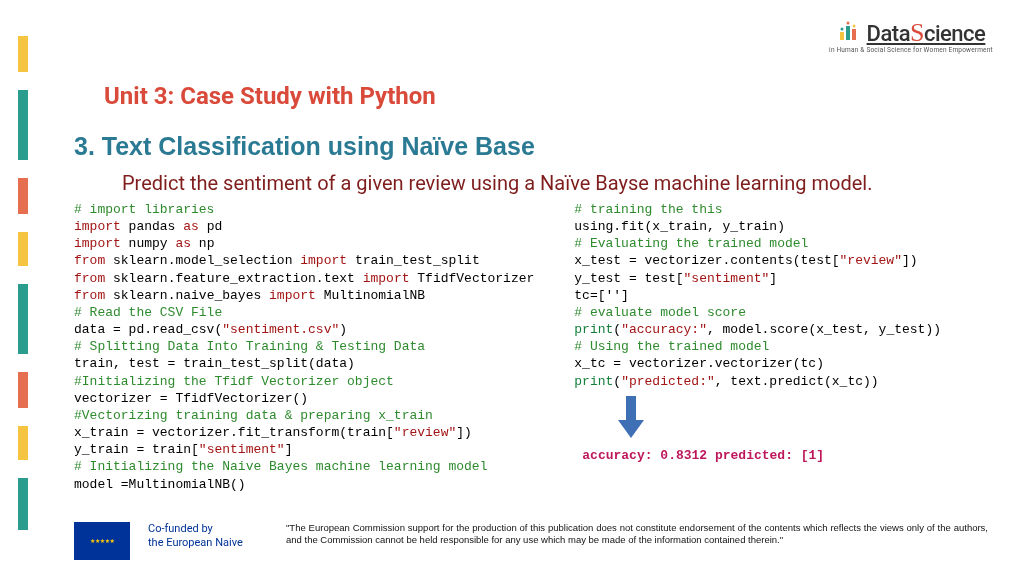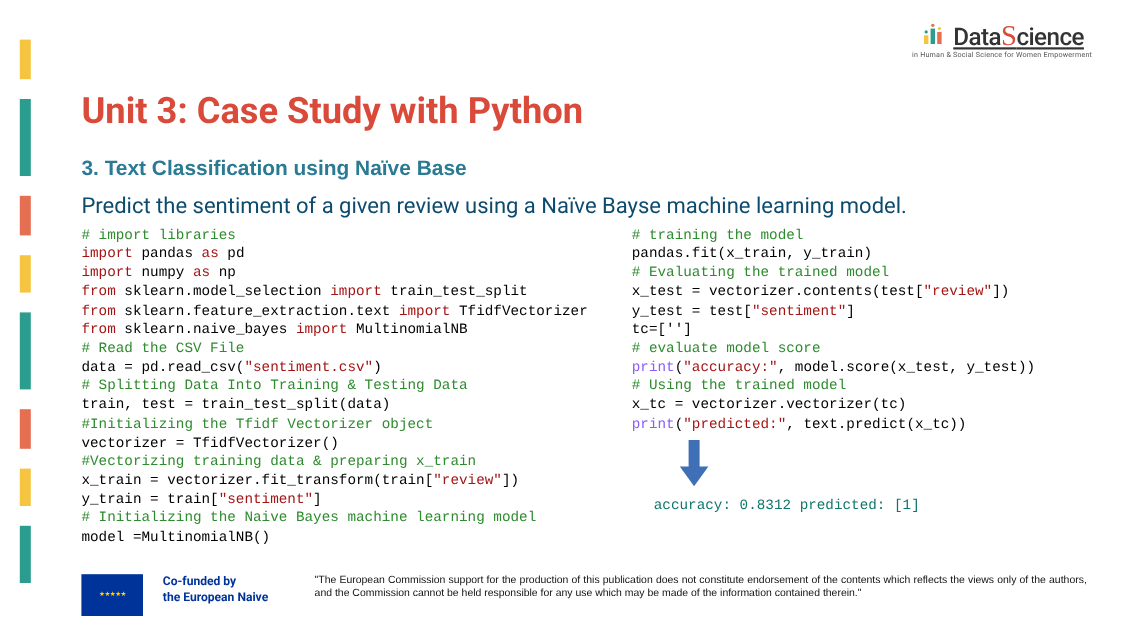--- a/index.html
+++ b/index.html
@@ -49,66 +49,69 @@
   }
 
   .content {
     position: absolute;
     left: 74px;
     top: 82px;
     right: 36px;
   }
   .unit-title {
     color: #d94a3a;
-    font-size: 33px;
+    font-size: 24px;
     font-weight: 700;
     margin-bottom: 22px;
+    margin-left: 30px;
   }
   .section-title {
     color: #2a7a94;
-    font-size: 19px;
+    font-size: 25px;
     font-weight: 700;
     margin-bottom: 10px;
     font-family: "Segoe UI", sans-serif;
   }
   .description {
-    color: #0c4a6e;
+    color: #7f1d1d;
     font-size: 20px;
     font-weight: 400;
     margin-bottom: 6px;
+    margin-left: 48px;
   }
 
   .code-cols {
     display: flex;
     gap: 40px;
     margin-top: 2px;
   }
   .code-col {
     flex: 1;
   }
   pre.code {
     font-family: Liberation Mono, monospace;
     font-size: 13px;
     line-height: 1.32;
     white-space: pre;
     color: #000;
   }
   .tok-comment { color: #2e8b2e; }
   .tok-kw      { color: #a31515; }
-  .tok-kw2     { color: #8b5cf6; }
+  .tok-kw2     { color: #15803d; }
   .tok-str     { color: #a31515; }
 
   .arrow {
     margin: 6px 0 6px 40px;
   }
   .output {
     font-family: "Courier New", Courier, monospace;
     font-size: 13px;
-    color: #0f766e;
-    margin-left: 20px;
+    color: #be185d;
+    margin-left: 8px;
+    font-weight: bold;
   }
 
   .footer {
     position: absolute;
     left: 74px;
     right: 36px;
     bottom: 16px;
     display: flex;
     align-items: flex-start;
     gap: 18px;
@@ -129,21 +132,21 @@
     left: 50%;
     transform: translate(-50%, -50%);
     letter-spacing: -1px;
     width: 28px;
     text-align: center;
     line-height: 1;
   }
   .cofunded {
     color: #003399;
     font-size: 11px;
-    font-weight: 700;
+    font-weight: 400;
     line-height: 1.3;
     flex-shrink: 0;
     width: 120px;
   }
   .disclaimer {
     font-size: 9.5px;
     color: #111;
     line-height: 1.3;
     text-align: justify;
     font-family: Arial, sans-serif;
@@ -197,22 +200,22 @@
 <span class="tok-comment">#Initializing the Tfidf Vectorizer object</span>
 <span>vectorizer = TfidfVectorizer()</span>
 <span class="tok-comment">#Vectorizing training data &amp; preparing x_train</span>
 <span>x_train = vectorizer.fit_transform(train[</span><span class="tok-str">"review"</span><span>])</span>
 <span>y_train = train[</span><span class="tok-str">"sentiment"</span><span>]</span>
 <span class="tok-comment"># Initializing the Naive Bayes machine learning model</span>
 <span>model =MultinomialNB()</span></pre>
     </div>
 
     <div class="code-col">
-<pre class="code"><span class="tok-comment"># training the model</span>
-<span>pandas.fit(x_train, y_train)</span>
+<pre class="code"><span class="tok-comment"># training the this</span>
+<span>using.fit(x_train, y_train)</span>
 <span class="tok-comment"># Evaluating the trained model</span>
 <span>x_test = vectorizer.contents(test[</span><span class="tok-str">"review"</span><span>])</span>
 <span>y_test = test[</span><span class="tok-str">"sentiment"</span><span>]</span>
 <span>tc=['']</span>
 <span class="tok-comment"># evaluate model score</span>
 <span class="tok-kw2">print</span><span>(</span><span class="tok-str">"accuracy:"</span><span>, model.score(x_test, y_test))</span>
 <span class="tok-comment"># Using the trained model</span>
 <span>x_tc = vectorizer.vectorizer(tc)</span>
 <span class="tok-kw2">print</span><span>(</span><span class="tok-str">"predicted:"</span><span>, text.predict(x_tc))</span></pre>
 

